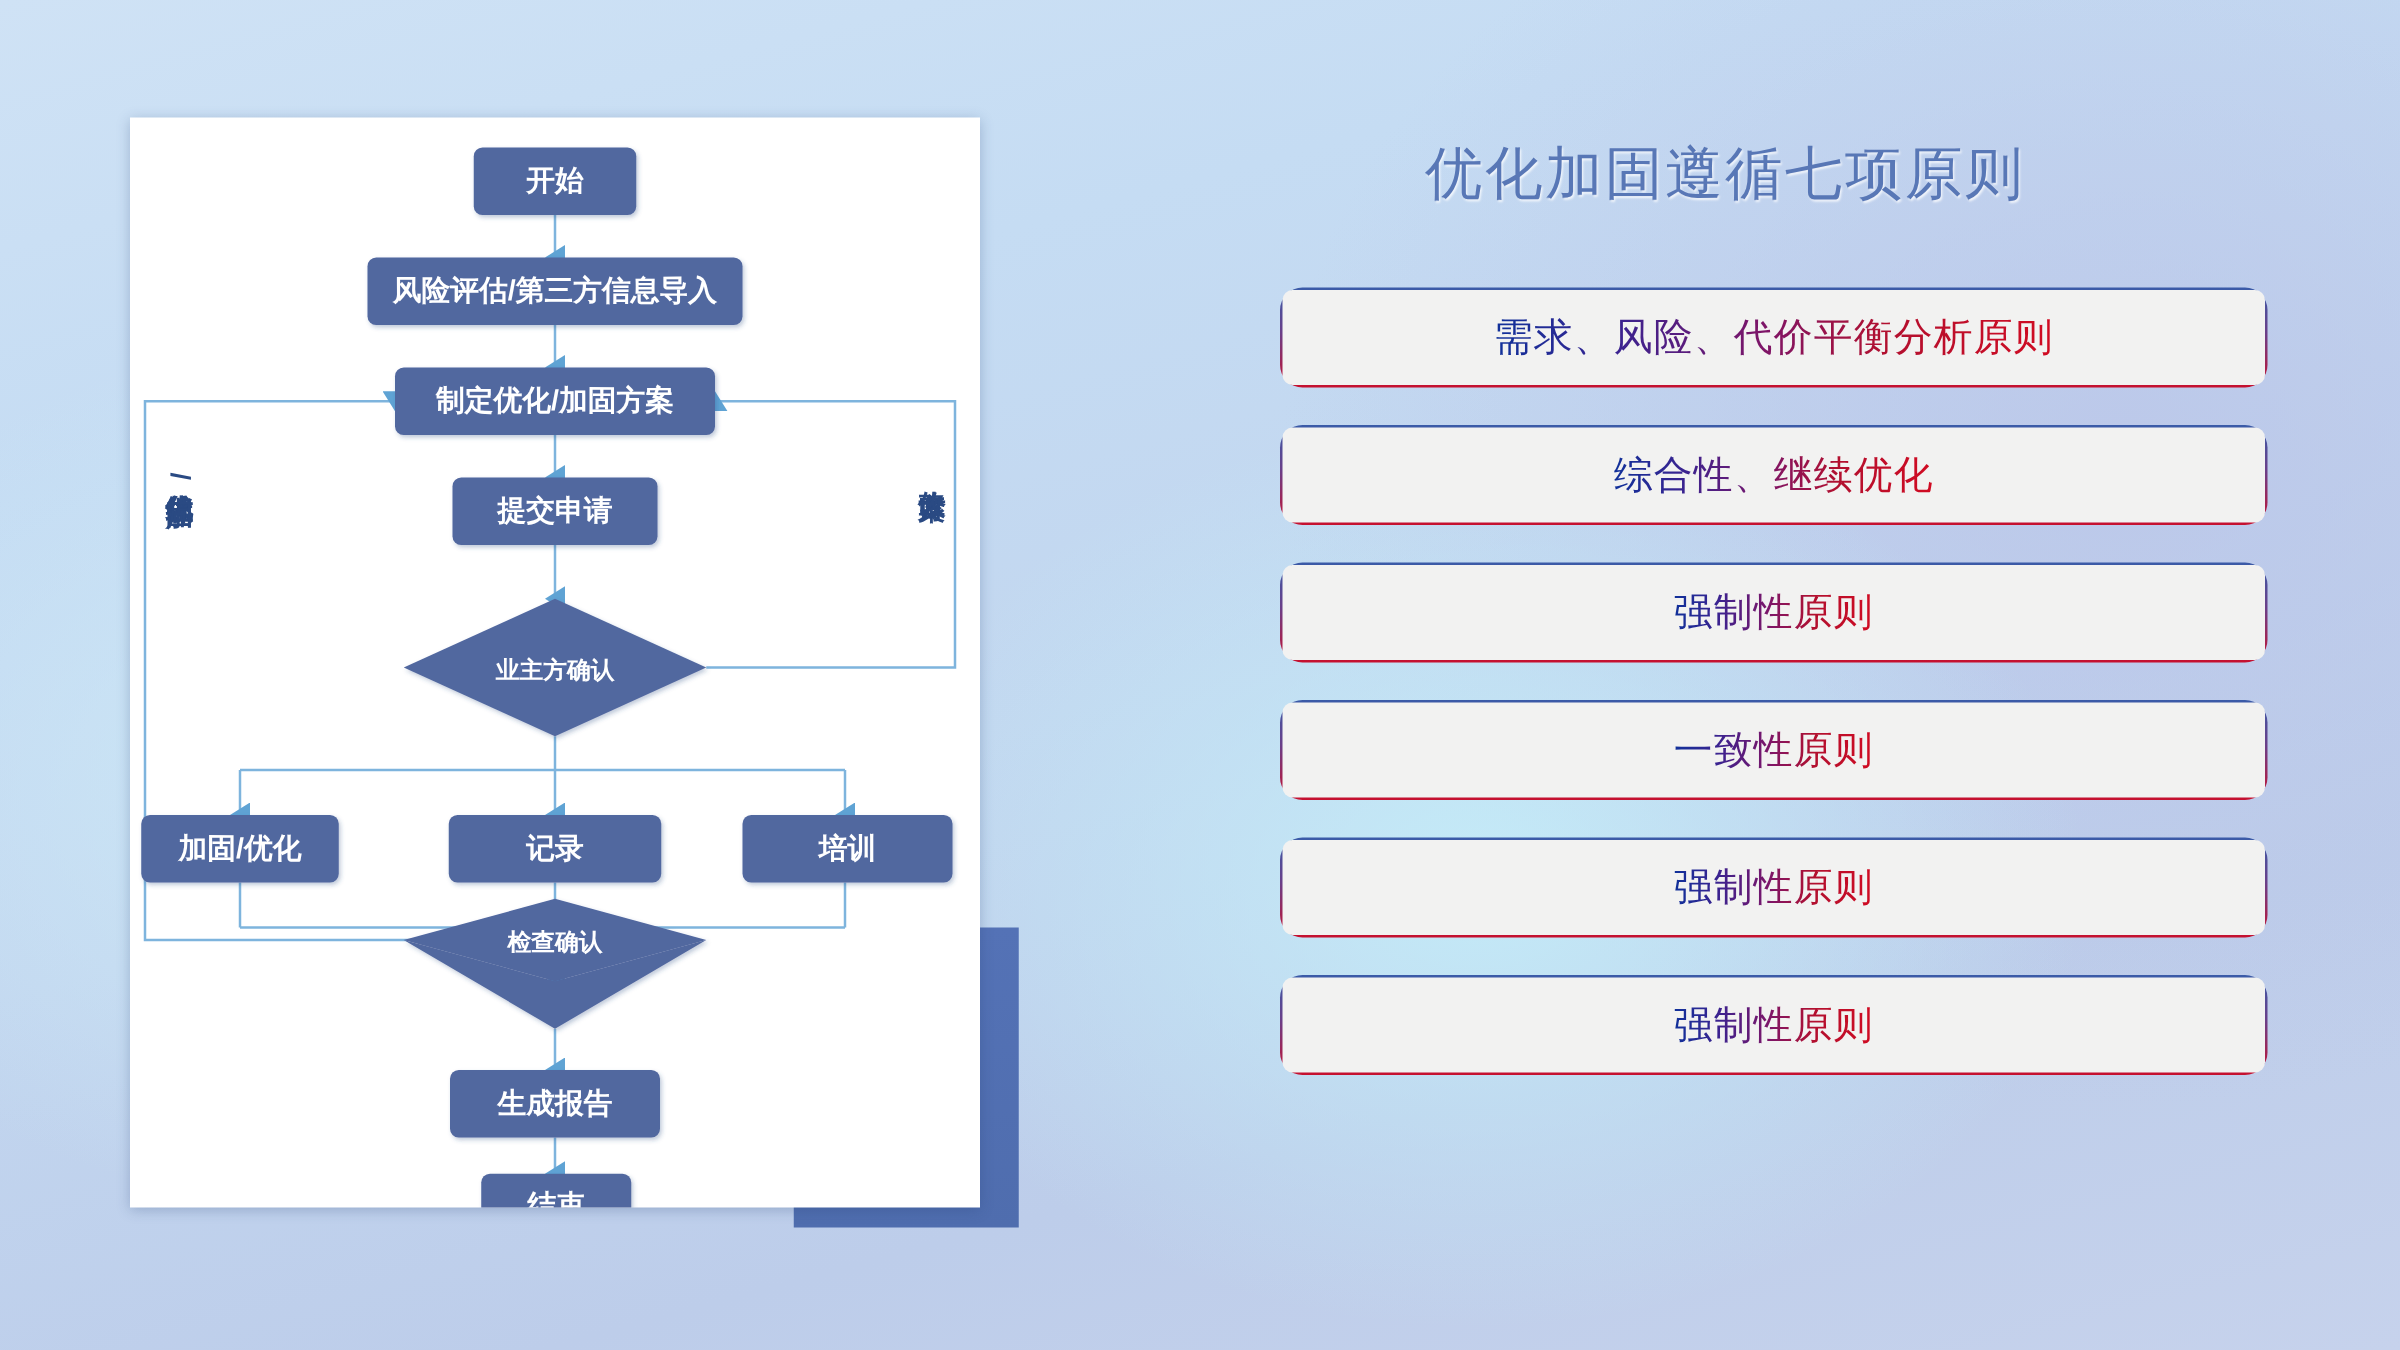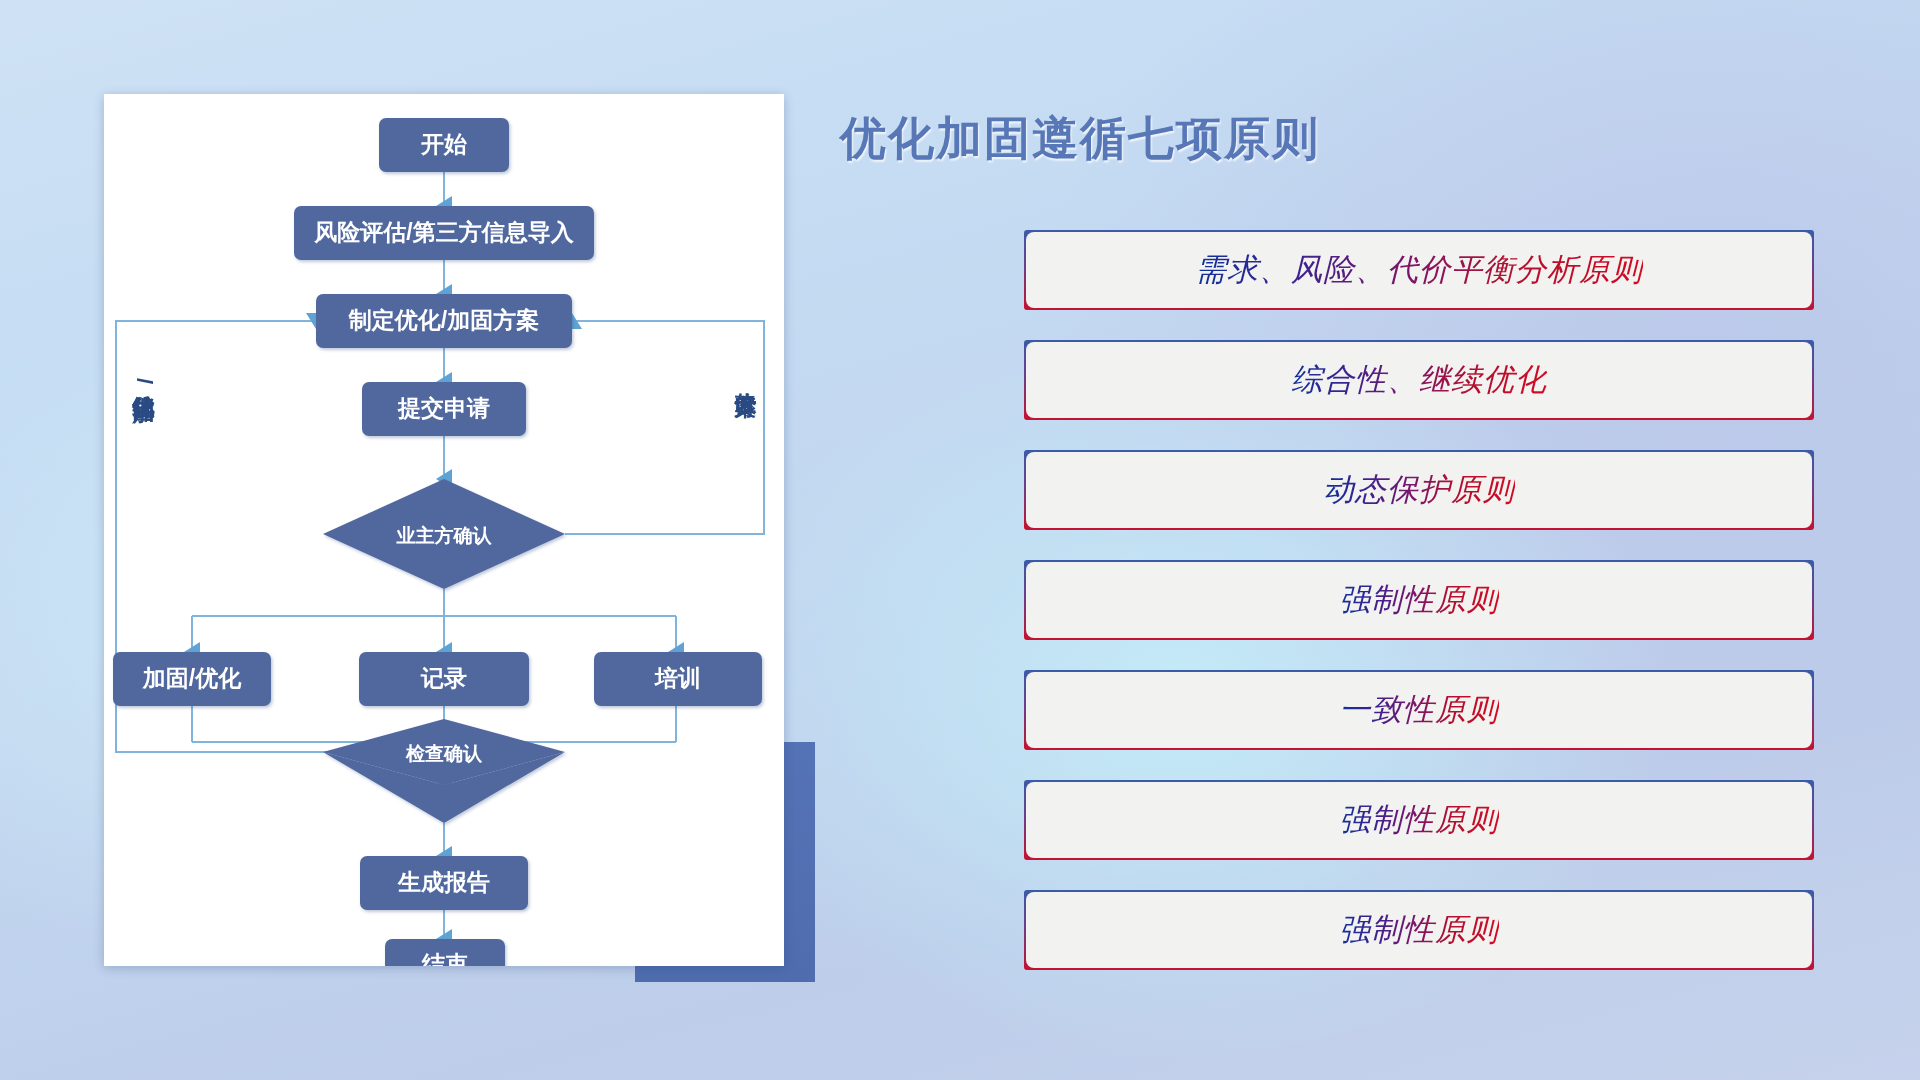--- a/index.html
+++ b/index.html
@@ -25,32 +25,31 @@
     background:#ffffff;
     box-shadow:0 2px 10px rgba(40,70,120,0.28);
   }
 
   #flow{position:absolute;left:104px;top:94px;width:680px;height:724px;}
   #flow svg{display:block;}
 
   
   #right-wrap{position:absolute;left:840px;top:0;width:1080px;height:1080px;}
   #deck-title{
-    position:absolute;left:0;top:108px;width:1080px;
-    font-size:46px;font-weight:bold;color:#5877b6;letter-spacing:2px;
+    position:absolute;left:0;top:108px;width:1080px;text-align:center;
+    font-size:46px;font-weight:normal;color:#5877b6;letter-spacing:2px;
     text-shadow:1px 2px 2px rgba(255,255,255,0.85), 0 1px 0 rgba(90,120,180,0.25);
   }
   #cards{position:absolute;left:184px;top:230px;width:790px;}
   .card{
     position:relative;height:80px;margin-bottom:30px;
-    border-radius:3px;
+    border-radius:18px;
     padding:2px;
     background:linear-gradient(180deg,#3a5ba8 0%,#6a3f89 45%,#c7102e 100%);
     box-sizing:border-box;
-    font-style:italic;
   }
   .card-inner{
     width:100%;height:100%;border-radius:8px;
     background:#f2f2f1;
     display:flex;align-items:center;justify-content:center;
     box-sizing:border-box;
   }
   .card-label{
     font-size:31px;font-weight:400;letter-spacing:1px;
     background:linear-gradient(90deg,#10319a 0%,#3a2390 22%,#7d1568 48%,#b2102f 70%,#d10b22 100%);
@@ -186,25 +185,20 @@
         <span class="card-label">需求、风险、代价平衡分析原则</span>
       </div>
     </div>
 
     <div class="card">
       <div class="card-inner">
         <span class="card-label">综合性、继续优化</span>
       </div>
     </div>
 
-    <div class="card">
-      <div class="card-inner">
-        <span class="card-label">动态保护原则</span>
-      </div>
-    </div>
 
     <div class="card">
       <div class="card-inner">
         <span class="card-label">强制性原则</span>
       </div>
     </div>
 
     <div class="card">
       <div class="card-inner">
         <span class="card-label">一致性原则</span>

